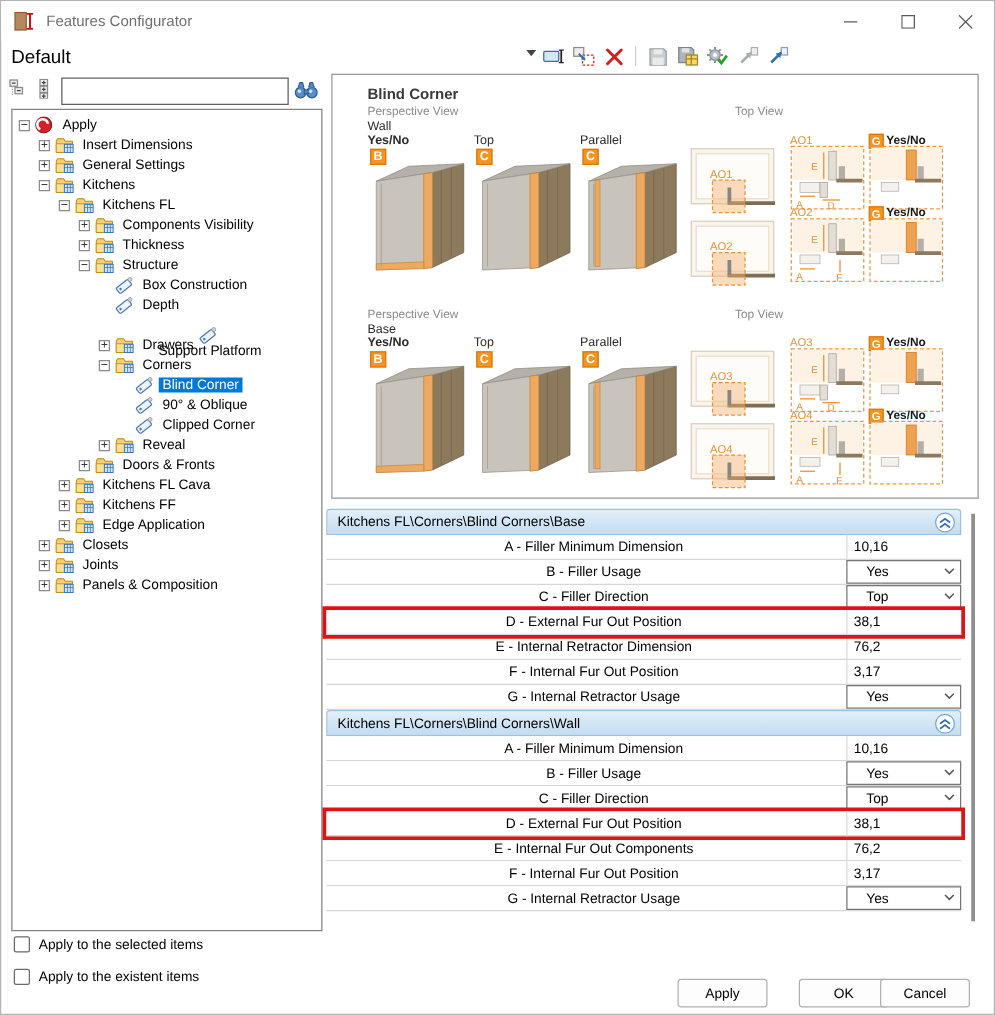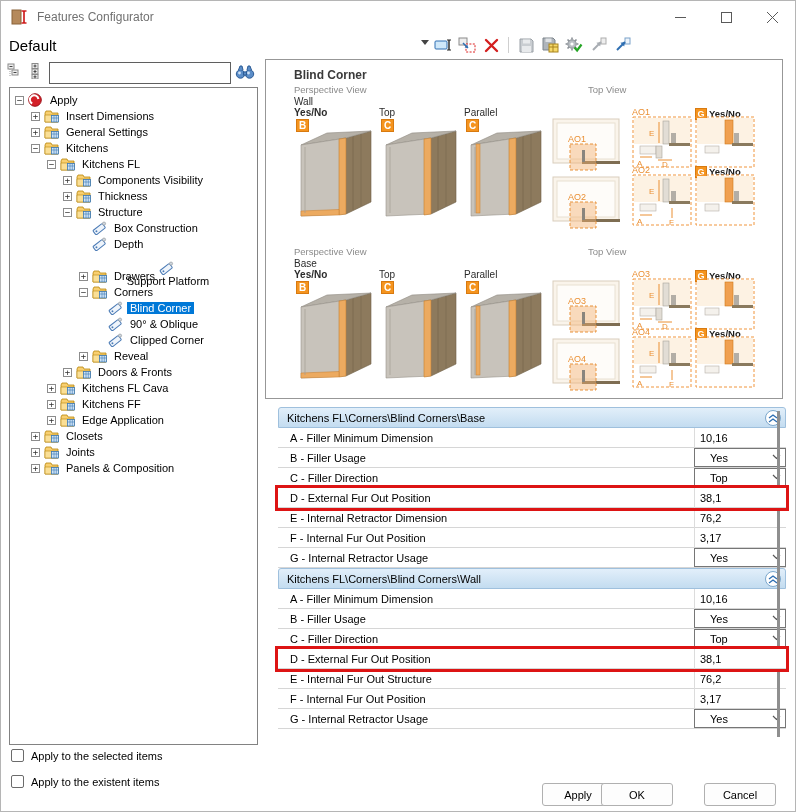--- a/index.html
+++ b/index.html
@@ -37,21 +37,21 @@
   .dp-abs { position:absolute; }
   .dg-title { font-size:12px; font-weight:bold; color:#3a3a3a; }
   .dg-sub { font-size:9.5px; color:#8a8a8a; }
   .dg-lab { font-size:10px; color:#2b2b2b; }
   .dg-lab.b { font-weight:bold; }
   .badge { width:13px; height:13px; background:#f5941e; border:1px solid #d87a10; color:#fff; font-size:10px; font-weight:bold; text-align:center; line-height:12px; }
   .gbadge { display:inline-block; width:12px; height:12px; background:#f5941e; border:1px solid #d87a10; color:#fff; font-size:9px; font-weight:bold; text-align:center; line-height:11px; vertical-align:middle; }
   .ao-lab { font-size:9px; color:#ea8f33; }
   .gtext { font-size:9.5px; font-weight:bold; color:#1a1a1a; vertical-align:middle; margin-left:2px; }
   
-  .props { position:absolute; left:277px; top:406px; width:508px; }
+  .props { position:absolute; left:260px; top:406px; width:508px;text-align:center; }
   .phead { height:21px; background:linear-gradient(#e2effa,#c3dcf0); border:1px solid #9fc0dd; border-radius:3px 3px 0 0; display:flex; align-items:center; font-size:11px; padding-left:8px; position:relative; }
   .collapse-btn { position:absolute; right:4px; top:2px; width:16px; height:16px; border:1px solid #7ba7cc; border-radius:50%; background:#fff; display:flex; align-items:center; justify-content:center; }
   .prow { height:20px; display:flex; align-items:center; border-bottom:1px solid #d6d6d6; font-size:11px; position:relative; background:#fff; }
   .plabel { flex:1; padding-left:12px; }
   .pcell { width:92px; height:20px; display:flex; align-items:center; padding-left:5px; border-left:1px solid #dcdcdc; }
   .pcell.sel { border:1px solid #767676; height:19px; margin:0; position:relative;padding-left:15px; }
   .pcell .chev { position:absolute; right:4px; top:5px; }
   .prow.hl { box-shadow:0 0 0 3px #dd1414; z-index:5; }
   .scrollbar { position:absolute; left:776px; top:410px; width:3px; height:326px; background:#8f8f8f; }
   
@@ -843,21 +843,21 @@
           </svg>
         </div>
       </div>
       <div class="prow hl">
         <span class="plabel">D -  External Fur Out Position</span>
         <div class="pcell">
           <span>38,1</span>
         </div>
       </div>
       <div class="prow">
-        <span class="plabel">E - Internal Fur Out Structure</span>
+        <span class="plabel">E - Internal Fur Out Components</span>
         <div class="pcell">
           <span>76,2</span>
         </div>
       </div>
       <div class="prow">
         <span class="plabel">F - Internal Fur Out Position</span>
         <div class="pcell">
           <span>3,17</span>
         </div>
       </div>
@@ -876,14 +876,14 @@
 
 <div class="chk-row" style="top:748px">
   <span class="chk-box"></span>
   <span>Apply to the selected items</span>
 </div>
 <div class="chk-row" style="top:774px">
   <span class="chk-box"></span>
   <span>Apply to the existent items</span>
 </div>
 <div class="footer-btn" style="left:541px">Apply</div>
-<div class="footer-btn" style="left:600px">OK</div>
+<div class="footer-btn" style="left:638px">OK</div>
 <div class="footer-btn" style="left:703px">Cancel</div>
 
 </body></html>

